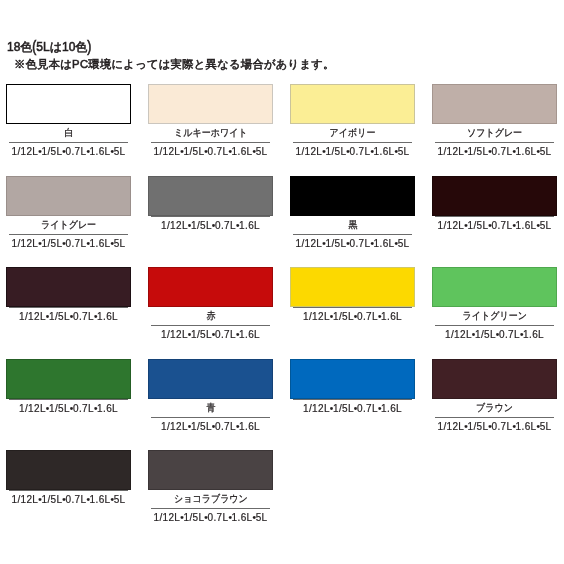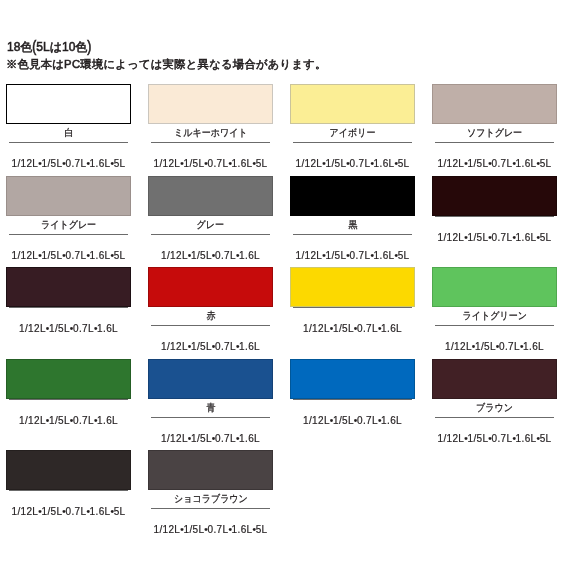--- a/index.html
+++ b/index.html
@@ -1,36 +1,36 @@
 <!DOCTYPE html>
 <html><head>
 <meta charset="utf-8">
 <style>
 html,body{margin:0;padding:0;}
 body{width:564px;height:564px;background:#ffffff;overflow:hidden;
      font-family:"Liberation Sans",sans-serif;color:#231f20;}
 .page{position:relative;width:564px;height:491px;}
 
 
-.note{position:absolute;left:6px;white-space:nowrap;line-height:1;
+.note{position:absolute;left:14px;white-space:nowrap;line-height:1;
       -webkit-text-stroke:0.55px #231f20;}
 #note1{top:41px;left:7px;font-size:12px;}
 #note2{top:59px;font-size:11.3px;letter-spacing:0.27px;}
 .par{display:inline-block;transform:scaleY(1.3);}
 
 
 .grid{position:absolute;left:6px;top:84px;}
 .row{display:flex;height:91.6px;}
 .card{width:125px;margin-right:17px;}
 .sw{height:40px;box-sizing:border-box;}
 .name{text-align:center;font-size:10px;height:18px;line-height:18px;
       white-space:nowrap;-webkit-text-stroke:0.3px #231f20;}
 .name > span{display:inline-block;transform:scaleX(0.9);}
 .cap{text-align:center;font-size:10px;border-top:1px solid #6b6b6b;
-     padding-top:15px;line-height:11px;white-space:nowrap;letter-spacing:0.35px;
+     padding-top:3px;line-height:11px;white-space:nowrap;letter-spacing:0.35px;
      margin:0 3px;-webkit-text-stroke:0.18px #231f20;}
 .cap .sep{display:inline-block;width:3.2px;text-align:center;
           vertical-align:baseline;}
 </style>
 </head>
 <body>
 
 <div class="page">
 
   <div class="note" id="note1"><span>18色</span><span class="par">(</span><span>5Lは10色</span><span class="par">)</span></div>
@@ -61,21 +61,20 @@
         </div>
       </div>
       <div class="row">
         <div class="card">
           <div class="sw" style="background: rgb(178, 167, 163); border: 1px solid rgb(154, 143, 139);"></div>
           <div class="name"><span>ライトグレー</span></div>
           <div class="cap"><span>1/12L</span><span class="sep">•</span><span>1/5L</span><span class="sep">•</span><span>0.7L</span><span class="sep">•</span><span>1.6L</span><span class="sep">•</span><span>5L</span></div>
         </div>
         <div class="card">
           <div class="sw" style="background: rgb(112, 112, 112); border: 1px solid rgb(94, 94, 94);"></div>
-          <div class="name"><span>グレー</span></div>
           <div class="cap"><span>1/12L</span><span class="sep">•</span><span>1/5L</span><span class="sep">•</span><span>0.7L</span><span class="sep">•</span><span>1.6L</span></div>
         </div>
         <div class="card">
           <div class="sw" style="background: rgb(0, 0, 0); border: 1px solid rgb(0, 0, 0);"></div>
           <div class="name"><span>黒</span></div>
           <div class="cap"><span>1/12L</span><span class="sep">•</span><span>1/5L</span><span class="sep">•</span><span>0.7L</span><span class="sep">•</span><span>1.6L</span><span class="sep">•</span><span>5L</span></div>
         </div>
         <div class="card">
           <div class="sw" style="background: rgb(38, 8, 9); border: 1px solid rgb(28, 6, 6);"></div>
           <div class="cap"><span>1/12L</span><span class="sep">•</span><span>1/5L</span><span class="sep">•</span><span>0.7L</span><span class="sep">•</span><span>1.6L</span><span class="sep">•</span><span>5L</span></div>

